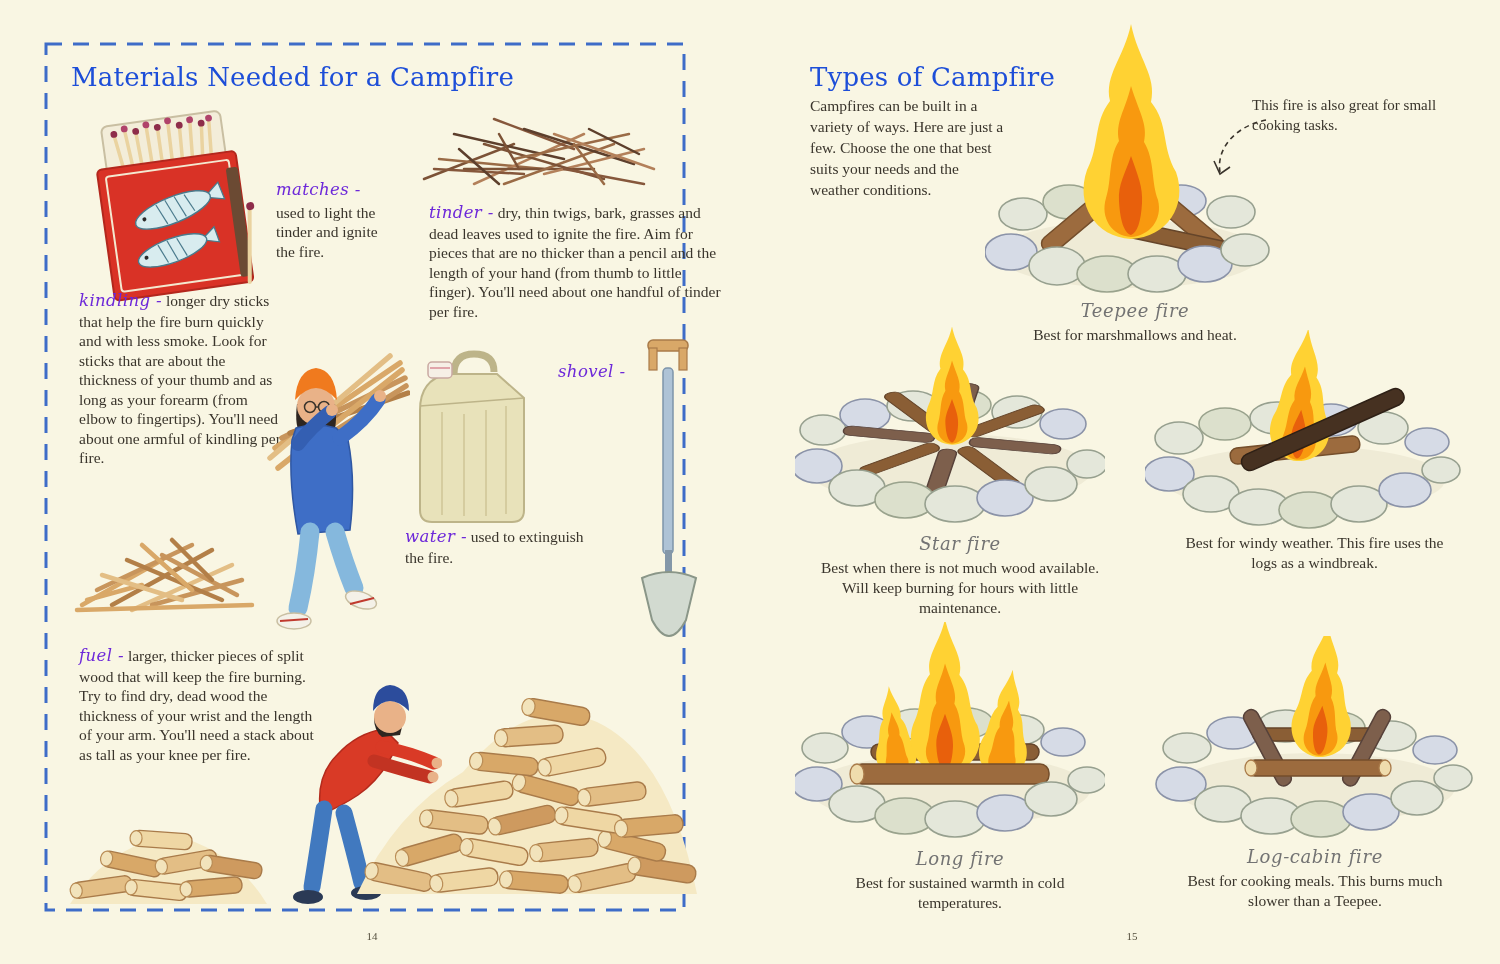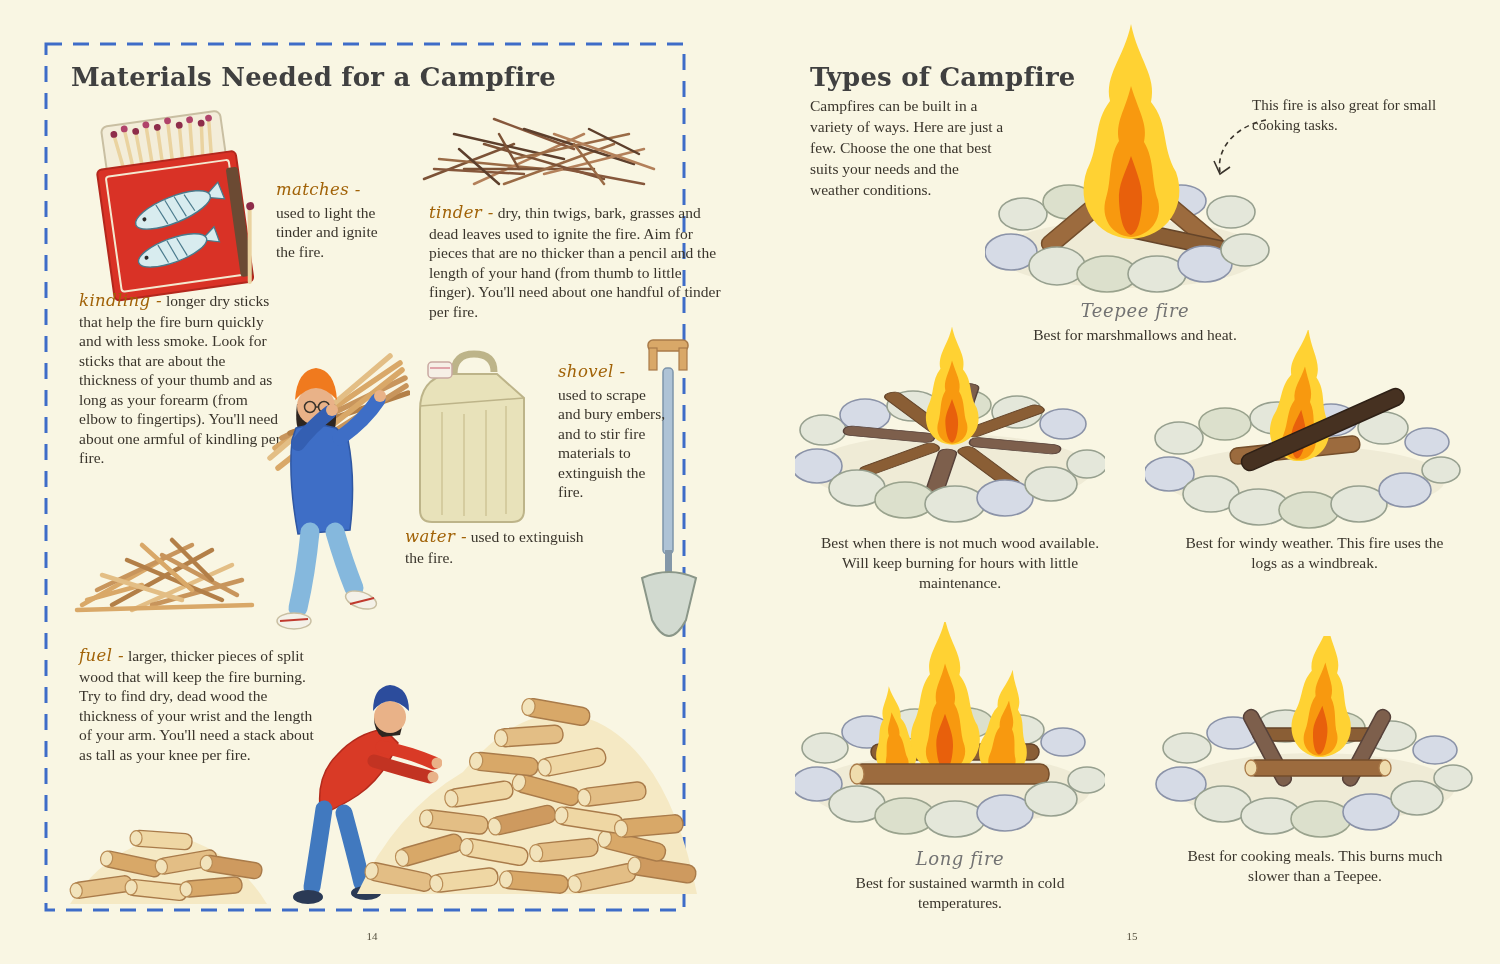--- a/index.html
+++ b/index.html
@@ -1,22 +1,22 @@
 <!DOCTYPE html>
 <html><head>
 <meta charset="utf-8">
 <style>
   html,body{margin:0;padding:0;background:#F9F6E3;}
   .spread{position:relative;width:1500px;height:964px;background:#F9F6E3;overflow:hidden;
           font-family:"Liberation Serif",serif;color:#3A352C;}
   .abs{position:absolute;}
-  .title{font-family:"DejaVu Serif",serif;font-weight:700;font-size:26px;color:#404040;
+  .title{font-family:"DejaVu Serif",serif;font-weight:400;font-size:26px;color:#1d4ed8;
          margin:0;letter-spacing:0.2px;}
   .body{font-size:15.5px;line-height:1.26;}
-  .term{font-family:"DejaVu Serif",serif;font-style:italic;font-size:16.5px;letter-spacing:0.4px;color:#a16207;}
+  .term{font-family:"DejaVu Serif",serif;font-style:italic;font-size:16.5px;letter-spacing:0.4px;color:#6d28d9;}
   .block{display:block;margin-bottom:2px;}
   .cap{text-align:center;}
   .fname{display:block;font-family:"DejaVu Serif",serif;font-style:italic;font-size:18px;
          letter-spacing:0.6px;margin-bottom:4px;color:#737373;}
   .fdesc{font-size:15.5px;line-height:1.3;}
   .pagenum{font-size:11px;color:#55503F;}
   .intro{font-size:15.5px;line-height:1.35;margin:0;}
   .annotation{font-size:15px;line-height:1.32;}
   
   .st0{fill:#E4E7DA;stroke:#97A08F;stroke-width:1.6;}
@@ -179,21 +179,21 @@
     <svg class="abs" style="left:612px;top:336px;" width="110" height="330">
       <rect x="36" y="4" width="40" height="11" rx="5" fill="#D9A868" stroke="#A97B4A" stroke-width="1.5"></rect>
       <rect x="37" y="12" width="8" height="22" fill="#D9A868" stroke="#A97B4A" stroke-width="1.2"></rect>
       <rect x="67" y="12" width="8" height="22" fill="#D9A868" stroke="#A97B4A" stroke-width="1.2"></rect>
       <rect x="51" y="32" width="10" height="186" rx="4" fill="#AEC3D6" stroke="#7E95AB" stroke-width="1.5"></rect>
       <rect x="53" y="214" width="7" height="30" fill="#8497A8"></rect>
       <path d="M30,242 Q57,230 84,242 L74,284 Q57,316 40,284 Z" fill="#D2DAD0" stroke="#8A9688" stroke-width="2"></path>
     </svg>
 
     <div class="abs body" style="left:558px;top:362px;width:108px;">
-      <span class="term block">shovel -</span><span>used to scrape and bury embers, and to stir fire materials to extinguish the fire.</span>
+      <span class="term block">shovel -</span>
     </div>
 
     <div class="abs body" style="left:405px;top:527px;width:185px;">
       <span class="term">water -</span>
       <span>used to extinguish the fire.</span>
     </div>
 
     <svg class="abs" style="left:72px;top:490px;" width="190" height="140">
       <g fill="none" stroke-width="4.5" stroke-linecap="round">
         <path d="M10,115 L90,70" stroke="#D9A868"></path>
@@ -352,20 +352,21 @@
       <ellipse class="st1" cx="22" cy="146" rx="25" ry="17"></ellipse>
       <ellipse class="st0" cx="62" cy="168" rx="28" ry="18"></ellipse>
       <ellipse class="st2" cx="110" cy="180" rx="30" ry="18"></ellipse>
       <ellipse class="st0" cx="160" cy="184" rx="30" ry="18"></ellipse>
       <ellipse class="st1" cx="210" cy="178" rx="28" ry="18"></ellipse>
       <ellipse class="st0" cx="256" cy="164" rx="26" ry="17"></ellipse>
       <ellipse class="st0" cx="292" cy="144" rx="20" ry="14"></ellipse>
     </svg>
 
     <figcaption class="abs cap" style="left:820px;top:533px;width:280px;">
+      <span class="fname">Star fire</span>
       <span class="fdesc">Best when there is not much wood available. Will keep burning for hours with little maintenance.</span>
     </figcaption>
 
     <svg class="abs" style="left:1145px;top:330px;" width="320" height="208">
       <ellipse class="shadow" cx="160" cy="150" rx="140" ry="34"></ellipse>
       <ellipse class="st0" cx="34" cy="108" rx="24" ry="16"></ellipse>
       <ellipse class="st2" cx="80" cy="94" rx="26" ry="16"></ellipse>
       <ellipse class="st0" cx="132" cy="88" rx="27" ry="16"></ellipse>
       <ellipse class="st1" cx="186" cy="90" rx="26" ry="16"></ellipse>
       <ellipse class="st0" cx="238" cy="98" rx="25" ry="16"></ellipse>
@@ -450,18 +451,19 @@
       <ellipse class="st1" cx="26" cy="148" rx="25" ry="17"></ellipse>
       <ellipse class="st0" cx="68" cy="168" rx="28" ry="18"></ellipse>
       <ellipse class="st0" cx="116" cy="180" rx="30" ry="18"></ellipse>
       <ellipse class="st2" cx="166" cy="183" rx="30" ry="18"></ellipse>
       <ellipse class="st1" cx="216" cy="176" rx="28" ry="18"></ellipse>
       <ellipse class="st0" cx="262" cy="162" rx="26" ry="17"></ellipse>
       <ellipse class="st0" cx="298" cy="142" rx="19" ry="13"></ellipse>
     </svg>
 
     <figcaption class="abs cap" style="left:1165px;top:846px;width:300px;">
+      <span class="fname">Log-cabin fire</span>
       <span class="fdesc">Best for cooking meals. This burns much slower than a Teepee.</span>
     </figcaption>
 
     <div class="abs pagenum" style="left:1120px;top:930px;width:24px;text-align:center;">15</div>
   </section>
 </div>
 
 </body></html>

